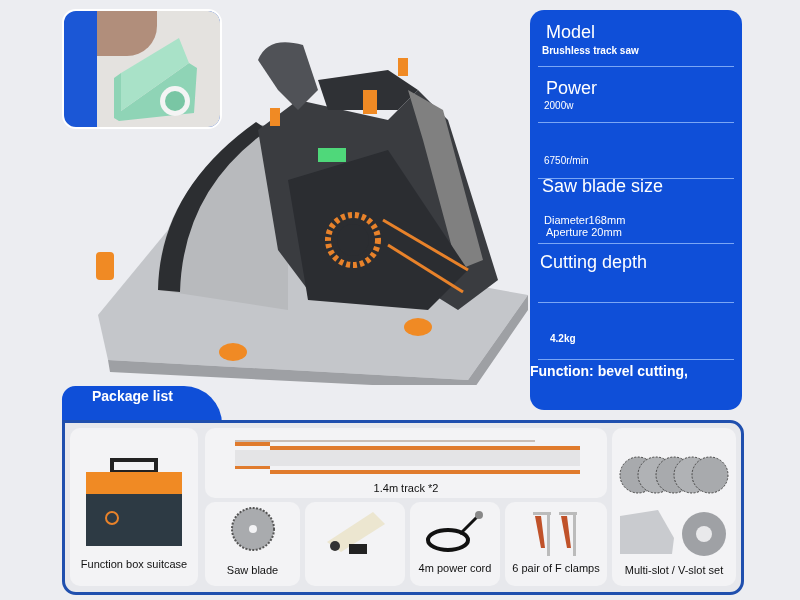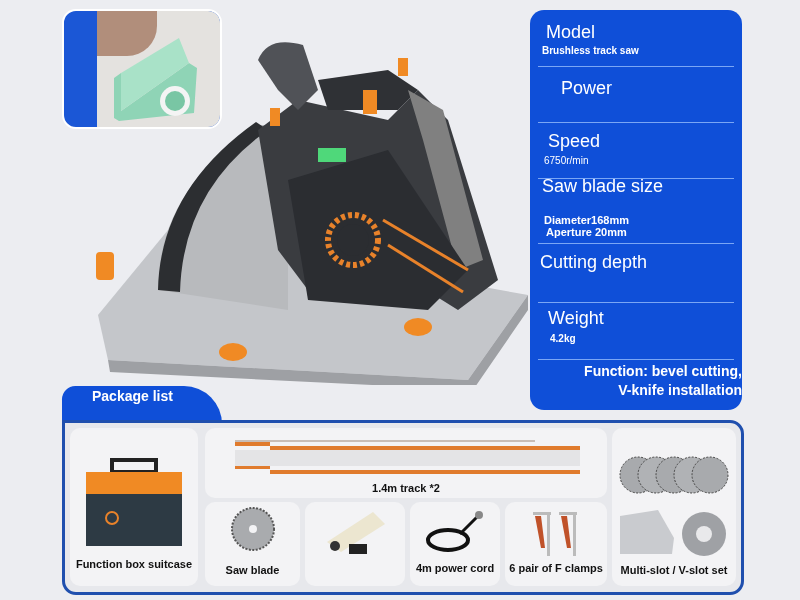--- a/index.html
+++ b/index.html
@@ -14,30 +14,30 @@
 
   
   .saw{position:absolute;left:88px;top:30px;width:440px;height:355px}
 
   
   .spec{position:absolute;left:530px;top:10px;width:212px;height:400px;background:#0f4fd8;border-radius:14px;color:#fff;padding:0 10px}
   .spec .row{position:absolute;left:10px;right:10px}
   .spec .lbl{font-weight:normal;font-size:18px;color:#fff}
   .spec .val{font-size:10px;color:#fff}
   .spec .val.b{font-weight:bold}
-  .spec .small{font-size:11px;font-weight:bold;line-height:12px}
+  .spec .small{font-size:11px;font-weight:normal;line-height:12px}
   .spec .hr{position:absolute;left:8px;right:8px;height:1px;background:#7aa6f5}
-  .spec .func{position:absolute;left:0;right:0;text-align:right;font-weight:bold;font-size:14px;line-height:19px}
+  .spec .func{position:absolute;left:0;right:0;text-align:left;font-weight:bold;font-size:14px;line-height:19px}
 
   
   .pkg-tab{position:absolute;left:62px;top:386px;width:160px;height:38px;background:#0f4fd8;border-radius:14px 40px 0 0;}
   .pkg-title{position:absolute;left:92px;top:388px;color:#fff;font-weight:bold;font-size:14px}
   .pkg-frame{position:absolute;left:62px;top:420px;width:682px;height:175px;border:3px solid #1f4fae;border-radius:0 14px 14px 14px;background:#e7e8ec}
   .card{position:absolute;background:#f3f3f5;border-radius:10px}
-  .card .cap{position:absolute;left:0;right:0;text-align:center;font-size:11px;font-weight:bold;color:#111}
+  .card .cap{position:absolute;left:0;right:0;text-align:center;font-size:11px;font-weight:normal;color:#111}
 </style>
 </head>
 <body>
 
 <div class="inset">
   <div class="photo"></div>
   <div class="arm"></div>
   <svg class="profile" viewBox="0 0 90 90">
     <polygon points="5,85 5,45 12,40 12,78 80,30 88,35 85,80 10,88" fill="#8fd4b6"></polygon>
     <polygon points="12,78 12,40 70,5 80,30" fill="#a9e2c8"></polygon>
@@ -77,41 +77,39 @@
   <rect x="182" y="78" width="10" height="18" fill="#f08a24"></rect>
   <rect x="275" y="60" width="14" height="24" fill="#f08a24"></rect>
   <rect x="310" y="28" width="10" height="18" fill="#f08a24"></rect>
 </svg>
 
 <div class="spec">
   <div class="row lbl" style="top:12px;left:16px">Model</div>
   <div class="row val b" style="top:35px;left:12px">Brushless track saw</div>
   <div class="hr" style="top:56px"></div>
 
-  <div class="row lbl" style="top:68px;left:31px">Power</div>
+  <div class="row lbl" style="top:68px;left:16px">Power</div>
+  <div class="row val" style="top:90px;left:14px">2000w</div>
   <div class="hr" style="top:112px"></div>
 
-  <div class="row lbl" style="top:121px;left:18px">Speed</div>
   <div class="row val" style="top:145px;left:14px">6750r/min</div>
   <div class="hr" style="top:168px"></div>
 
   <div class="row lbl" style="top:166px;left:12px">Saw blade size</div>
   <div class="row small" style="top:204px;left:14px">Diameter168mm</div>
   <div class="row small" style="top:216px;left:16px">Aperture 20mm</div>
   <div class="hr" style="top:233px"></div>
 
   <div class="row lbl" style="top:242px;left:10px">Cutting depth</div>
   <div class="hr" style="top:292px"></div>
 
-  <div class="row lbl" style="top:298px;left:18px">Weight</div>
   <div class="row val b" style="top:323px;left:20px">4.2kg</div>
   <div class="hr" style="top:349px"></div>
 
   <div class="func" style="top:352px">Function: bevel cutting,</div>
-  <div class="func" style="top:371px">V-knife installation</div>
 </div>
 
 <div class="pkg-tab"></div>
 <div class="pkg-frame"></div>
 <div class="pkg-title">Package list</div>
 
 <div class="card" style="left:70px;top:428px;width:128px;height:158px">
   <svg style="position:absolute;left:12px;top:30px" width="104" height="90" viewBox="0 0 104 90">
     <rect x="30" y="2" width="44" height="12" fill="none" stroke="#222" stroke-width="4"></rect>
     <rect x="4" y="14" width="96" height="22" fill="#f08a24"></rect>

